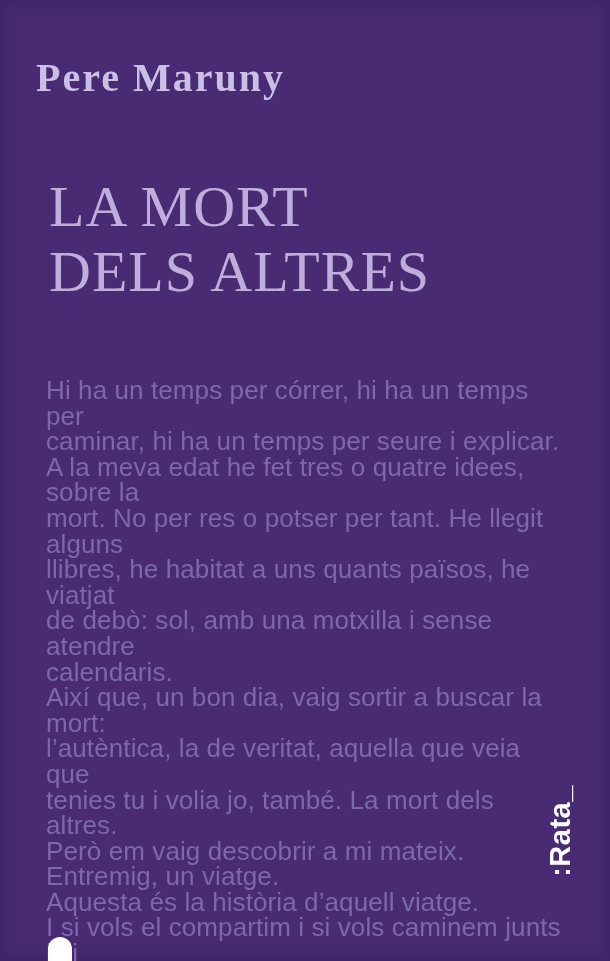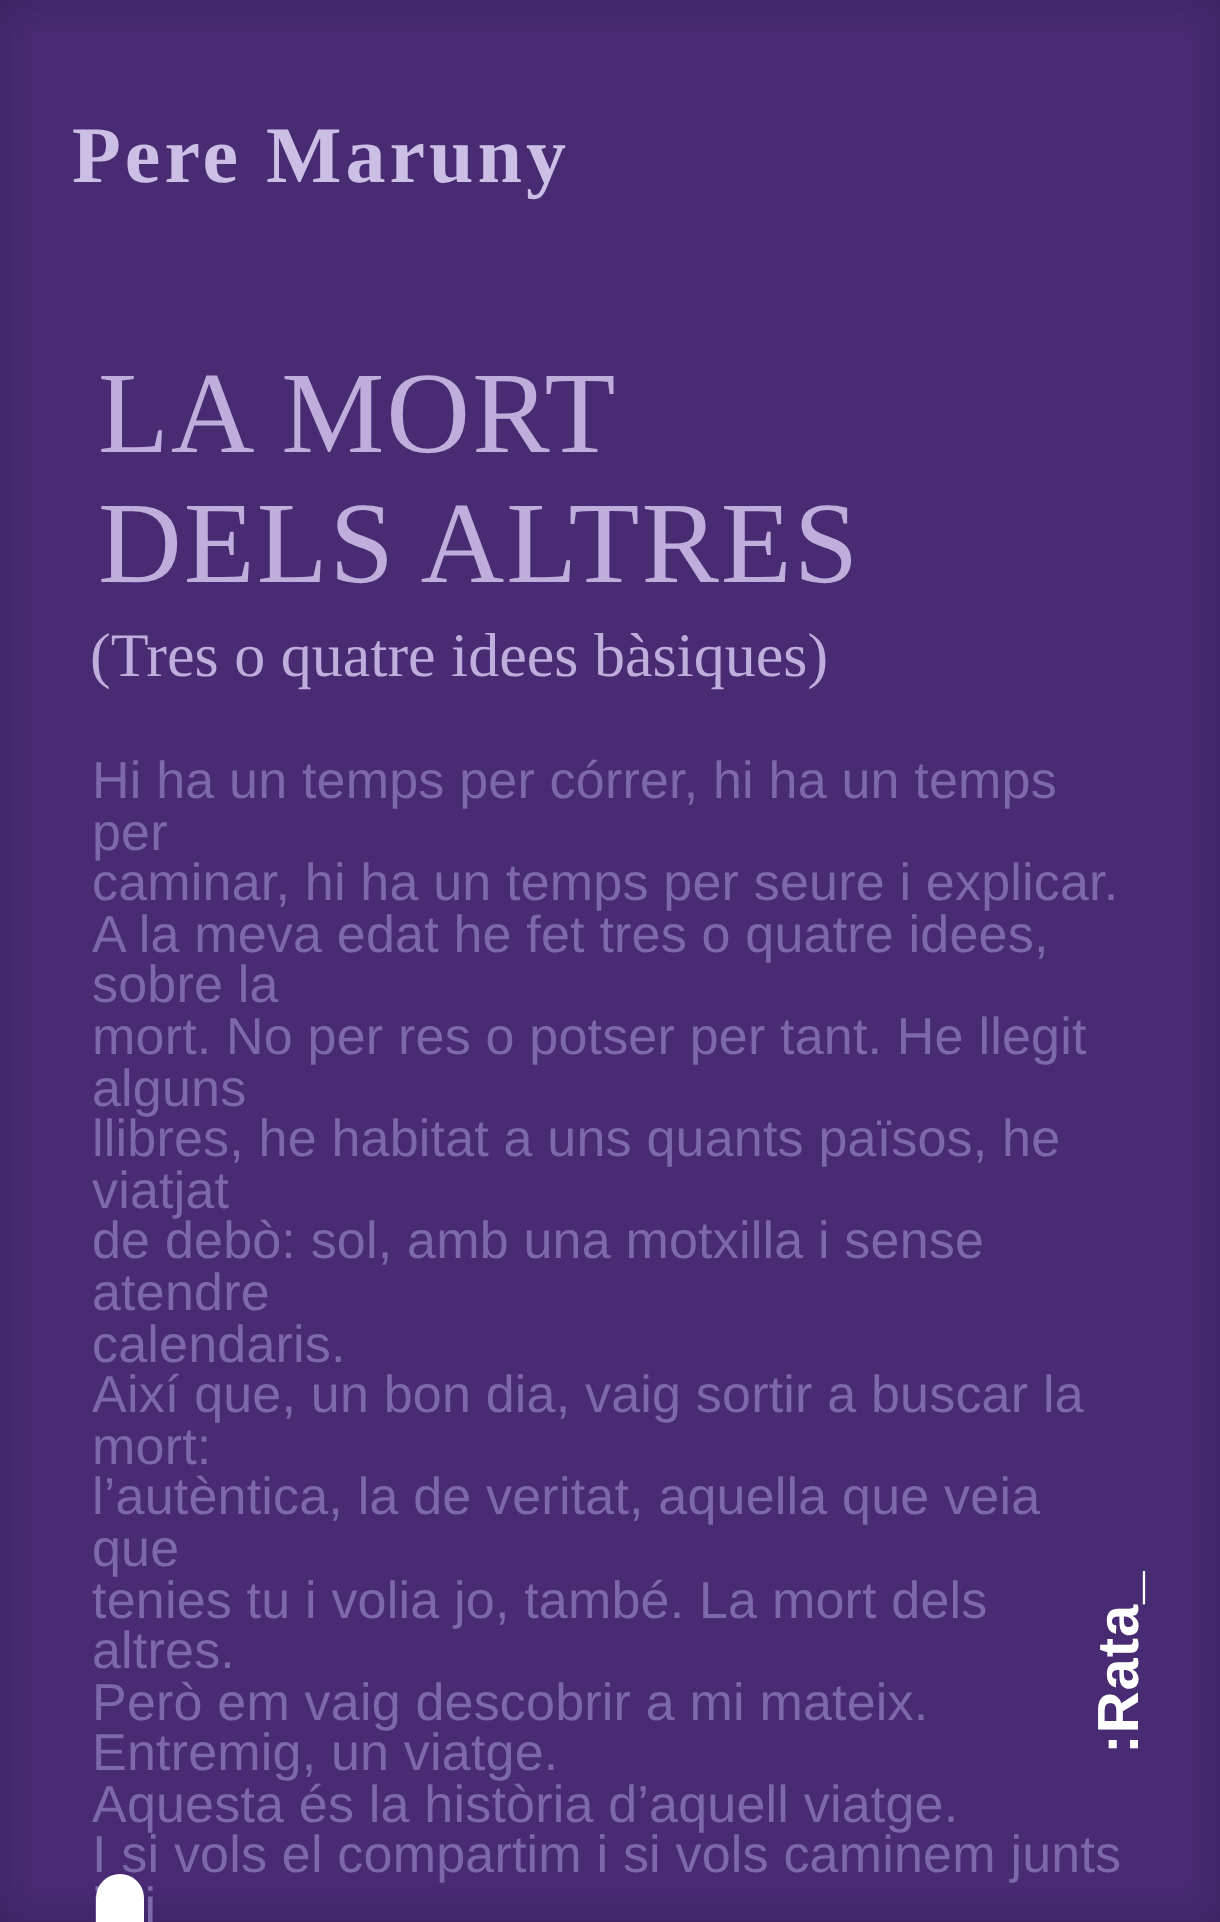--- a/index.html
+++ b/index.html
@@ -86,21 +86,20 @@
 </head>
 <body>
 
 <div class="cover">
 
   <div class="author">Pere Maruny</div>
 
   <h1 class="title">LA MORT
 DELS ALTRES</h1>
 
-  <div class="subtitle">(Tres o quatre idees bàsiques)</div>
 
   <div class="synopsis">Hi ha un temps per córrer, hi ha un temps per
 caminar, hi ha un temps per seure i explicar.
 A la meva edat he fet tres o quatre idees, sobre la
 mort. No per res o potser per tant. He llegit alguns
 llibres, he habitat a uns quants països, he viatjat
 de debò: sol, amb una motxilla i sense atendre
 calendaris.
 Així que, un bon dia, vaig sortir a buscar la mort:
 l’autèntica, la de veritat, aquella que veia que

